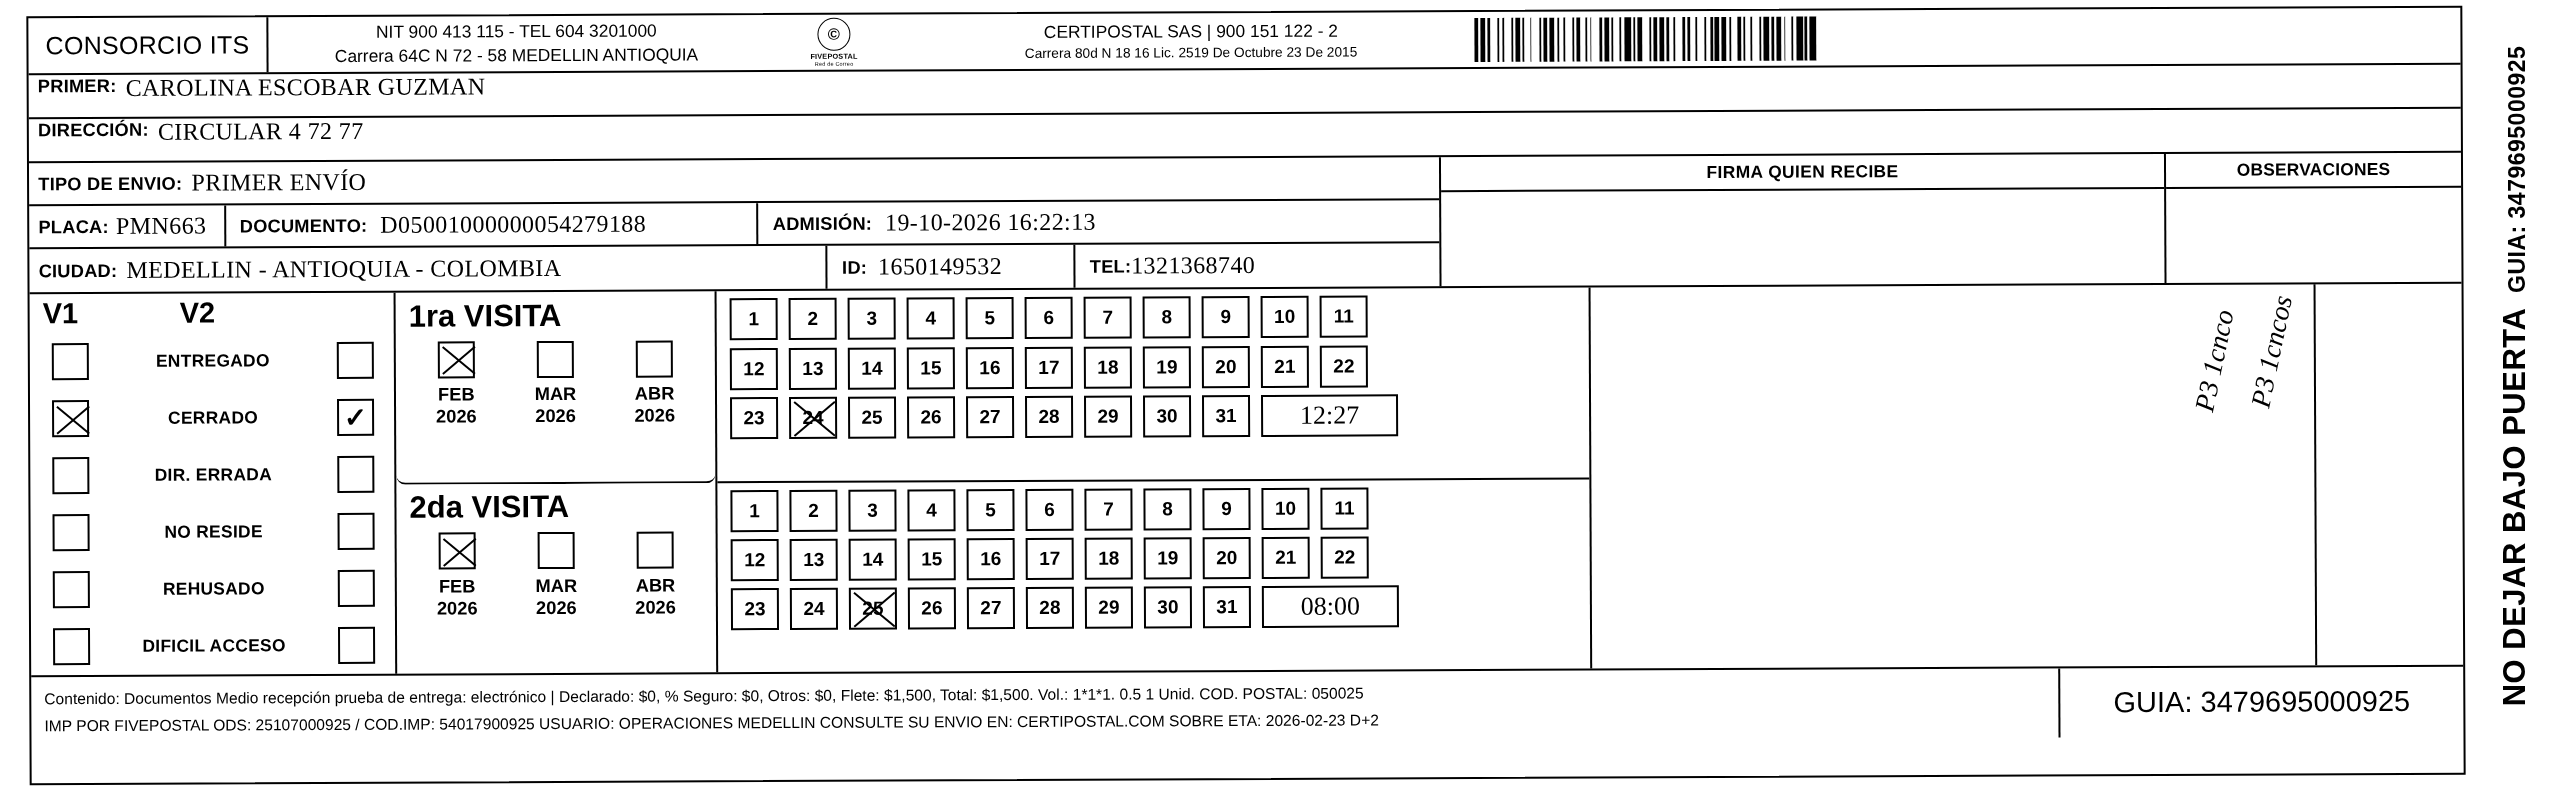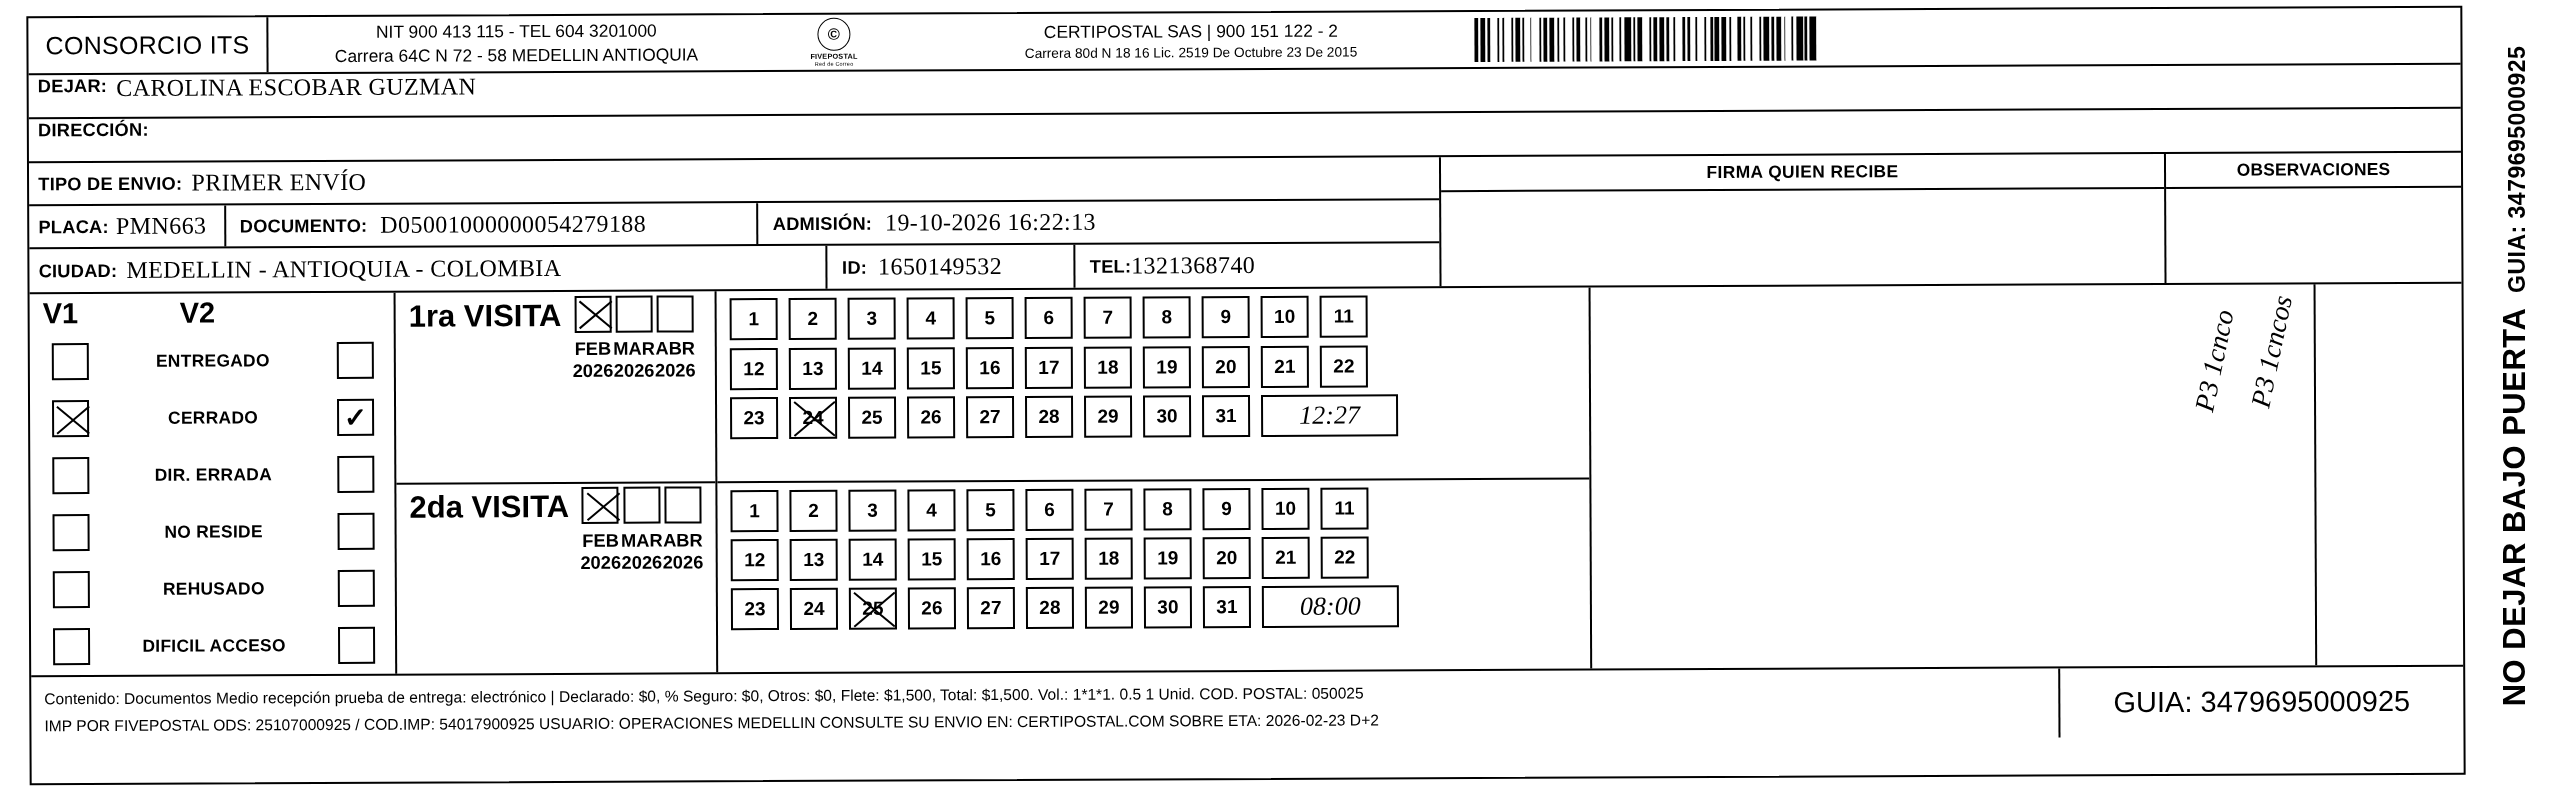--- a/index.html
+++ b/index.html
@@ -226,21 +226,21 @@
   .v-left { margin-left: 22px; }
   .v-label { flex: 1; text-align: center; padding: 0 5.5px; }
 
   .mid-col {
     width: 321px;
     border-right: 2.7px solid #000;
     box-sizing: border-box;
     display: flex;
     flex-direction: column;
   }
-  .visit-block { flex: 1; display: flex; flex-direction: row; }
+  .visit-block { flex: 1; display: flex; flex-direction: column; border-radius: 9px; }
   .visit-title {
     font-size: 31px;
     font-weight: bold;
     padding: 5.5px 0 3.7px 13px;
   }
   .months {
     display: flex;
     justify-content: space-around;
     padding: 3.7px 11px 0 11px;
   }
@@ -271,21 +271,20 @@
   .day.x::before { transform: rotate(40deg); }
   .day.x::after { transform: rotate(-40deg); }
   .time-box {
     width: 137px; height: 42px;
     border: 2.7px solid #000;
     box-sizing: border-box;
     display: flex; align-items: center; justify-content: center;
     font-family: "Liberation Serif", serif;
     font-size: 26px;
     flex: none;
-    font-style: italic;
   }
 
   
   .footer { display: flex; align-items: stretch; }
   .footer-text {
     flex: 1;
     padding: 9.2px 0 7.3px 13px;
     font-size: 15.6px;
     line-height: 1.7;
   }
@@ -449,26 +448,27 @@
             <span style="width:1.8px;background:#fff"></span>
             <span style="width:2.7px;background:#000"></span>
             <span style="width:1.8px;background:#fff"></span>
             <span style="width:7.3px;background:#000"></span>
             <span style="width:3.7px;background:#fff"></span>
           </div>
       </div>
     </div>
 
     <div class="row text-row">
-      <span class="lbl">DEJAR:</span>
+      <span class="lbl">PRIMER:</span>
       <span class="hand" style="margin-left:9.2px">CAROLINA ESCOBAR GUZMAN</span>
     </div>
 
     <div class="row text-row">
       <span class="lbl">DIRECCIÓN:</span>
+      <span class="hand" style="margin-left:9.2px">CIRCULAR 4 72 77</span>
     </div>
 
     <div class="row mid-row" style="border-bottom:2.7px solid #000;">
       <div class="stack-left">
         <div class="srow">
           <span class="lbl">TIPO DE ENVIO:</span>
           <span class="hand" style="margin-left:9.2px">PRIMER ENVÍO</span>
         </div>
         <div class="srow" style="padding-left:0">
           <span class="lbl" style="padding-left:9.2px">PLACA:</span>

